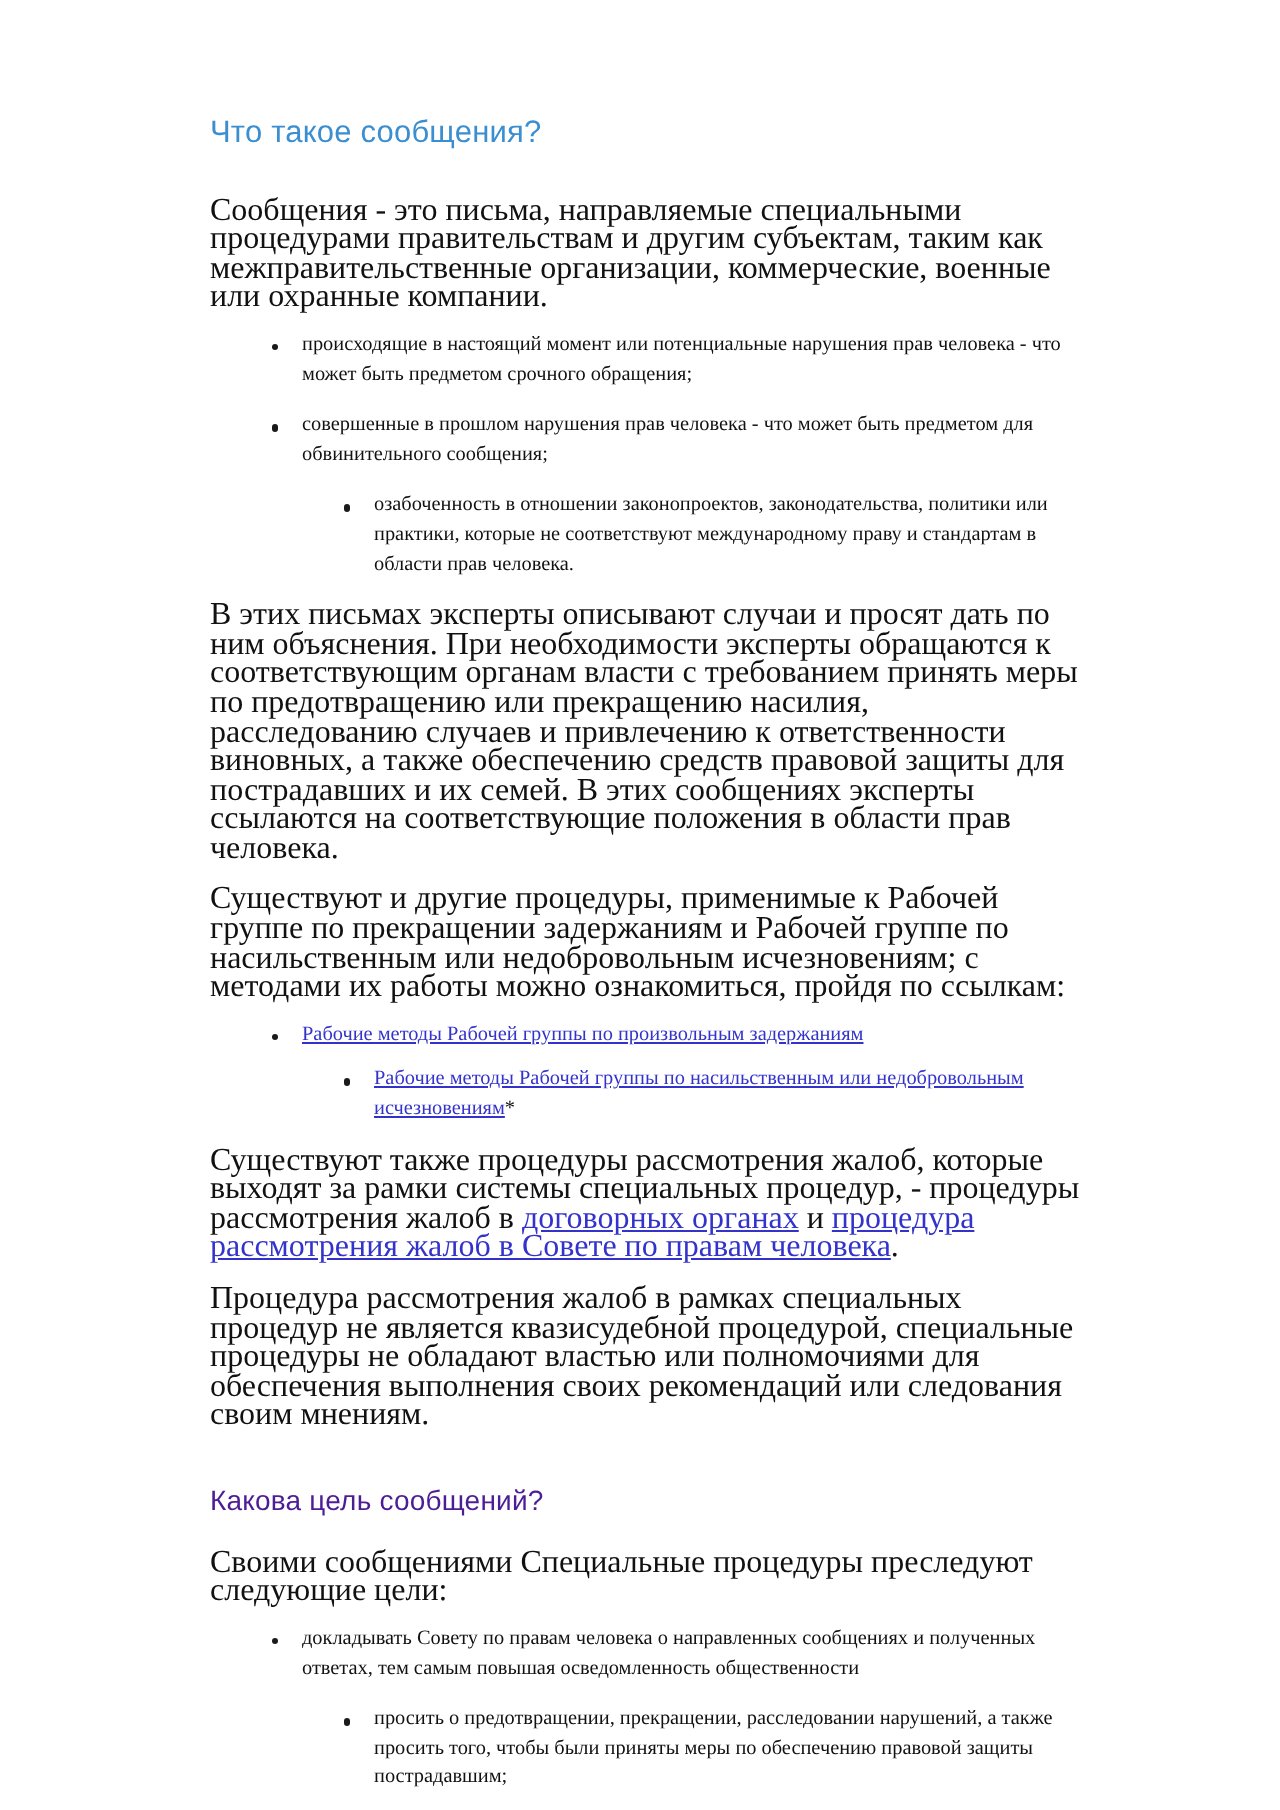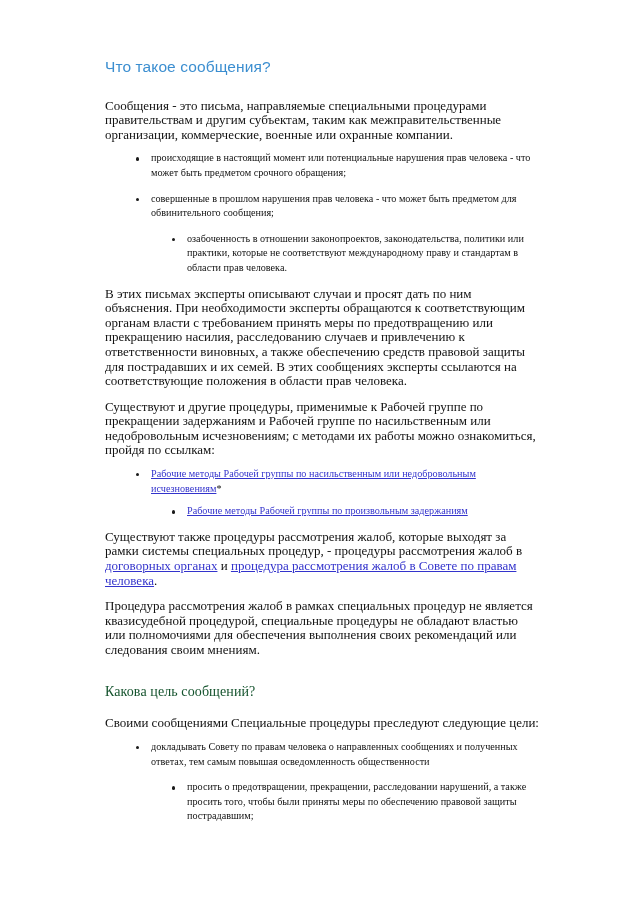--- a/index.html
+++ b/index.html
@@ -26,30 +26,30 @@
   h1.doc-heading {
     font-family: "Liberation Sans", "DejaVu Sans", sans-serif;
     font-size: 15.5px;
     font-weight: 400;
     color: #3b8ed0;
     letter-spacing: 0.1px;
     margin: 0 0 22px 0;
     line-height: 1.2;
   }
   h2.doc-heading-2 {
-    font-family: Liberation Serif, serif;
+    font-family: Liberation Sans, sans-serif;
     font-size: 14px;
     font-weight: 400;
-    color: #14532d;
+    color: #4c1d95;
     letter-spacing: 0.1px;
     margin: 26px 0 16px 0;
     line-height: 1.2;
   }
   p.para {
-    font-size: 13px;
+    font-size: 16px;
     line-height: 14.6px;
     margin: 0 0 11px 0;
     text-align: left;
     color: #111111;
   }
   p.para.tight {
     margin-bottom: 0;
   }
   ul.bullets {
     list-style: none;
@@ -102,22 +102,22 @@
     <li>происходящие в настоящий момент или потенциальные нарушения прав человека - что может быть предметом срочного обращения;</li>
     <li>совершенные в прошлом нарушения прав человека - что может быть предметом для обвинительного сообщения;</li>
     <li>озабоченность в отношении законопроектов, законодательства, политики или практики, которые не соответствуют международному праву и стандартам в области прав человека.</li>
   </ul>
 
   <p class="para">В этих письмах эксперты описывают случаи и просят дать по ним объяснения. При необходимости эксперты обращаются к соответствующим органам власти с требованием принять меры по предотвращению или прекращению насилия, расследованию случаев и привлечению к ответственности виновных, а также обеспечению средств правовой защиты для пострадавших и их семей. В этих сообщениях эксперты ссылаются на соответствующие положения в области прав человека.</p>
 
   <p class="para tight">Существуют и другие процедуры, применимые к Рабочей группе по прекращении задержаниям и Рабочей группе по насильственным или недобровольным исчезновениям; с методами их работы можно ознакомиться, пройдя по ссылкам:</p>
 
   <ul class="bullets links">
+    <li class="link-item"><a class="doclink" href="#">Рабочие методы Рабочей группы по произвольным задержаниям</a><span class="sup-star"></span></li>
     <li class="link-item"><a class="doclink" href="#">Рабочие методы Рабочей группы по насильственным или недобровольным исчезновениям</a><span class="sup-star">*</span></li>
-    <li class="link-item"><a class="doclink" href="#">Рабочие методы Рабочей группы по произвольным задержаниям</a><span class="sup-star"></span></li>
   </ul>
 
   <p class="para"><span>Существуют также процедуры рассмотрения жалоб, которые выходят за рамки системы специальных процедур, - процедуры рассмотрения жалоб в </span><a class="doclink" href="#">договорных органах</a><span> и </span><a class="doclink" href="#">процедура рассмотрения жалоб в Совете по правам человека</a><span>.</span></p>
 
   <p class="para">Процедура рассмотрения жалоб в рамках специальных процедур не является квазисудебной процедурой, специальные процедуры не обладают властью или полномочиями для обеспечения выполнения своих рекомендаций или следования своим мнениям.</p>
 
   <h2 class="doc-heading-2">Какова цель сообщений?</h2>
 
   <p class="para tight">Своими сообщениями Специальные процедуры преследуют следующие цели:</p>
 

